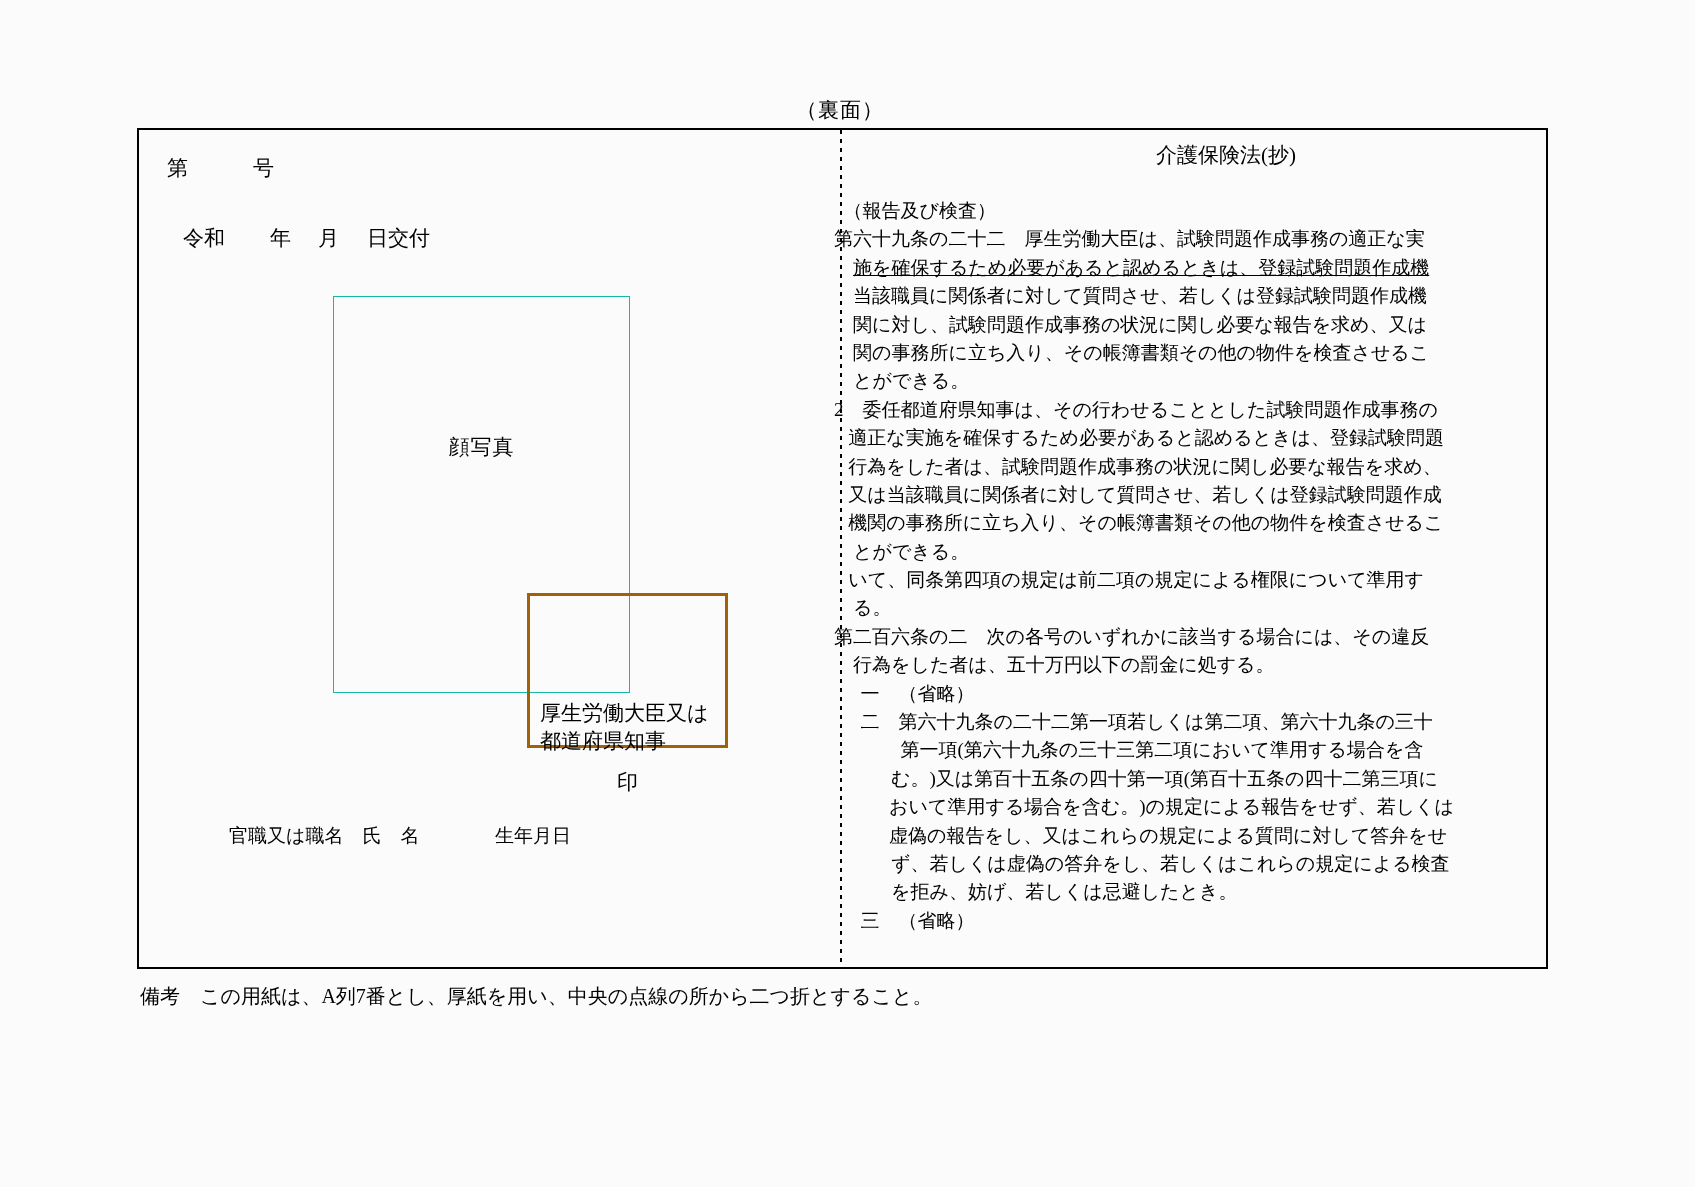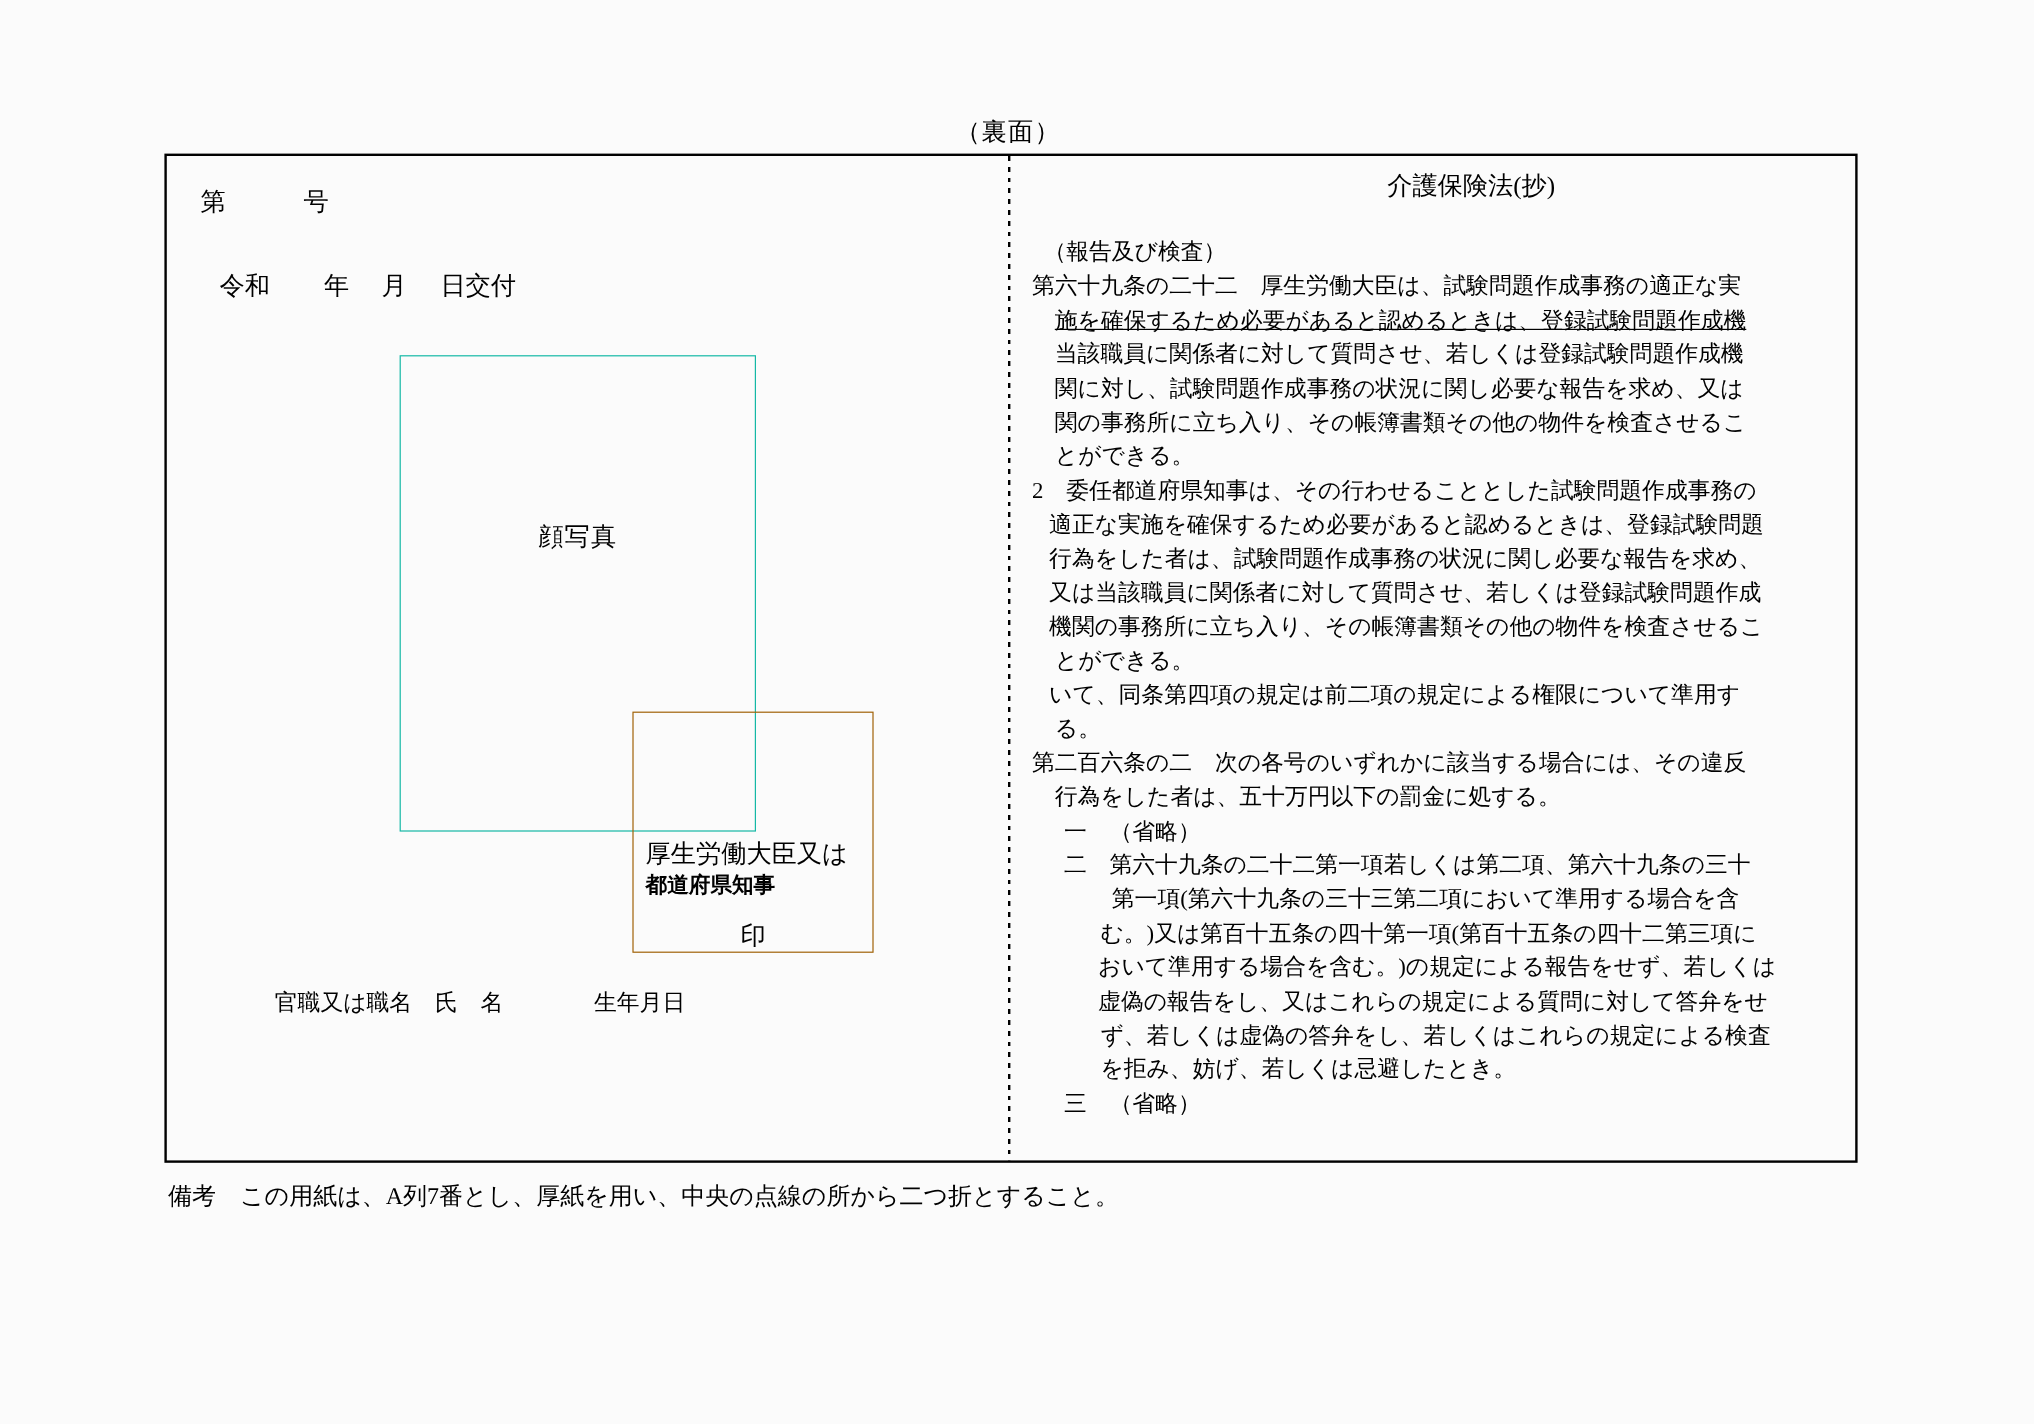--- a/index.html
+++ b/index.html
@@ -71,43 +71,43 @@
     top: 136px;
     text-align: center;
     font-size: 21px;
     letter-spacing: 1px;
   }
 
   .seal-box {
     left: 388px;
     top: 463px;
     width: 201px;
-    height: 201px;
-    border: 1px solid #a16207;
+    height: 155px;
+    border: 3px solid #a16207;
     box-sizing: border-box;
   }
   .seal-line1 { position: absolute; left: 10px; top: 103px; font-size: 21px; white-space: nowrap; }
-  .seal-line2 { position: absolute; left: 10px; top: 131px; font-size: 18px; white-space: nowrap; font-weight: bold; }
+  .seal-line2 { position: absolute; left: 10px; top: 131px; font-size: 21px; white-space: nowrap; }
   .seal-mark  { position: absolute; left: 0; right: 0; top: 172px; text-align: center; font-size: 21px; }
 
   .officials-line { top: 693px; font-size: 19px; white-space: nowrap; }
   .officials-line .off-left  { position: absolute; left: 90px; }
   .officials-line .off-right { position: absolute; left: 356px; }
 
   
   .law-title {
     left: 734px;
     top: 11px;
     width: 706px;
     text-align: center;
     font-size: 21px;
     white-space: nowrap;
   }
   .law-body {
-    left: 721px;
+    left: 695px;
     top: 67px;
     width: 700px;
     font-size: 19px;
   }
   .law-line {
     height: 28.4px;
     line-height: 28.4px;
     white-space: nowrap;
   }
 

